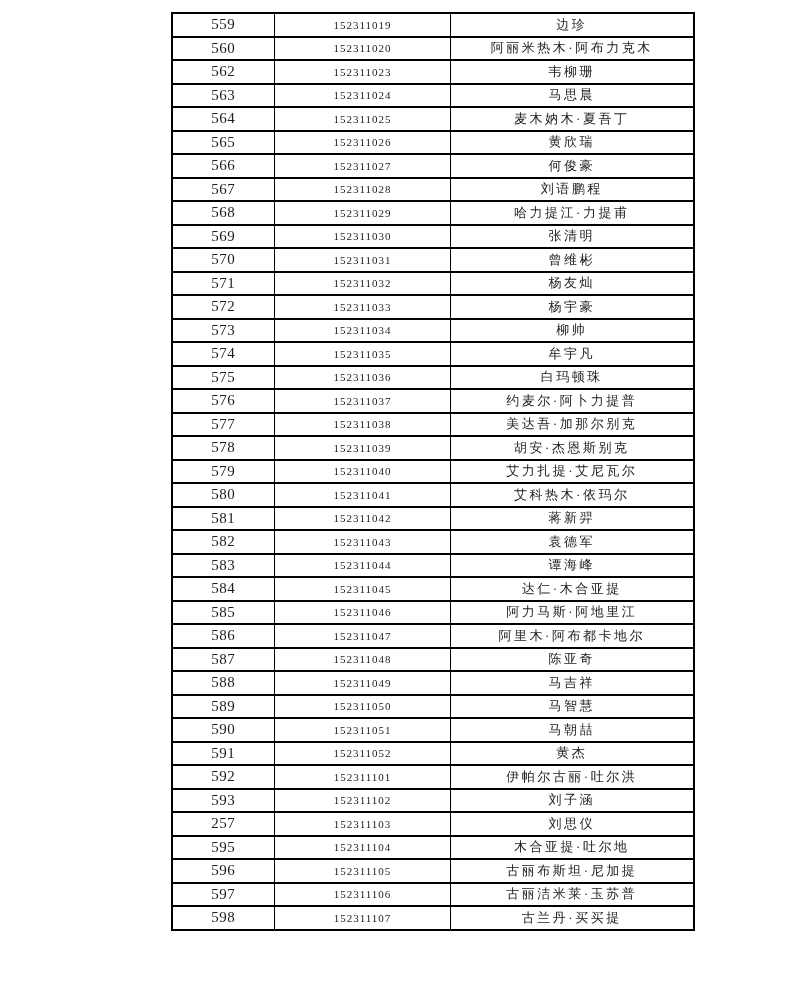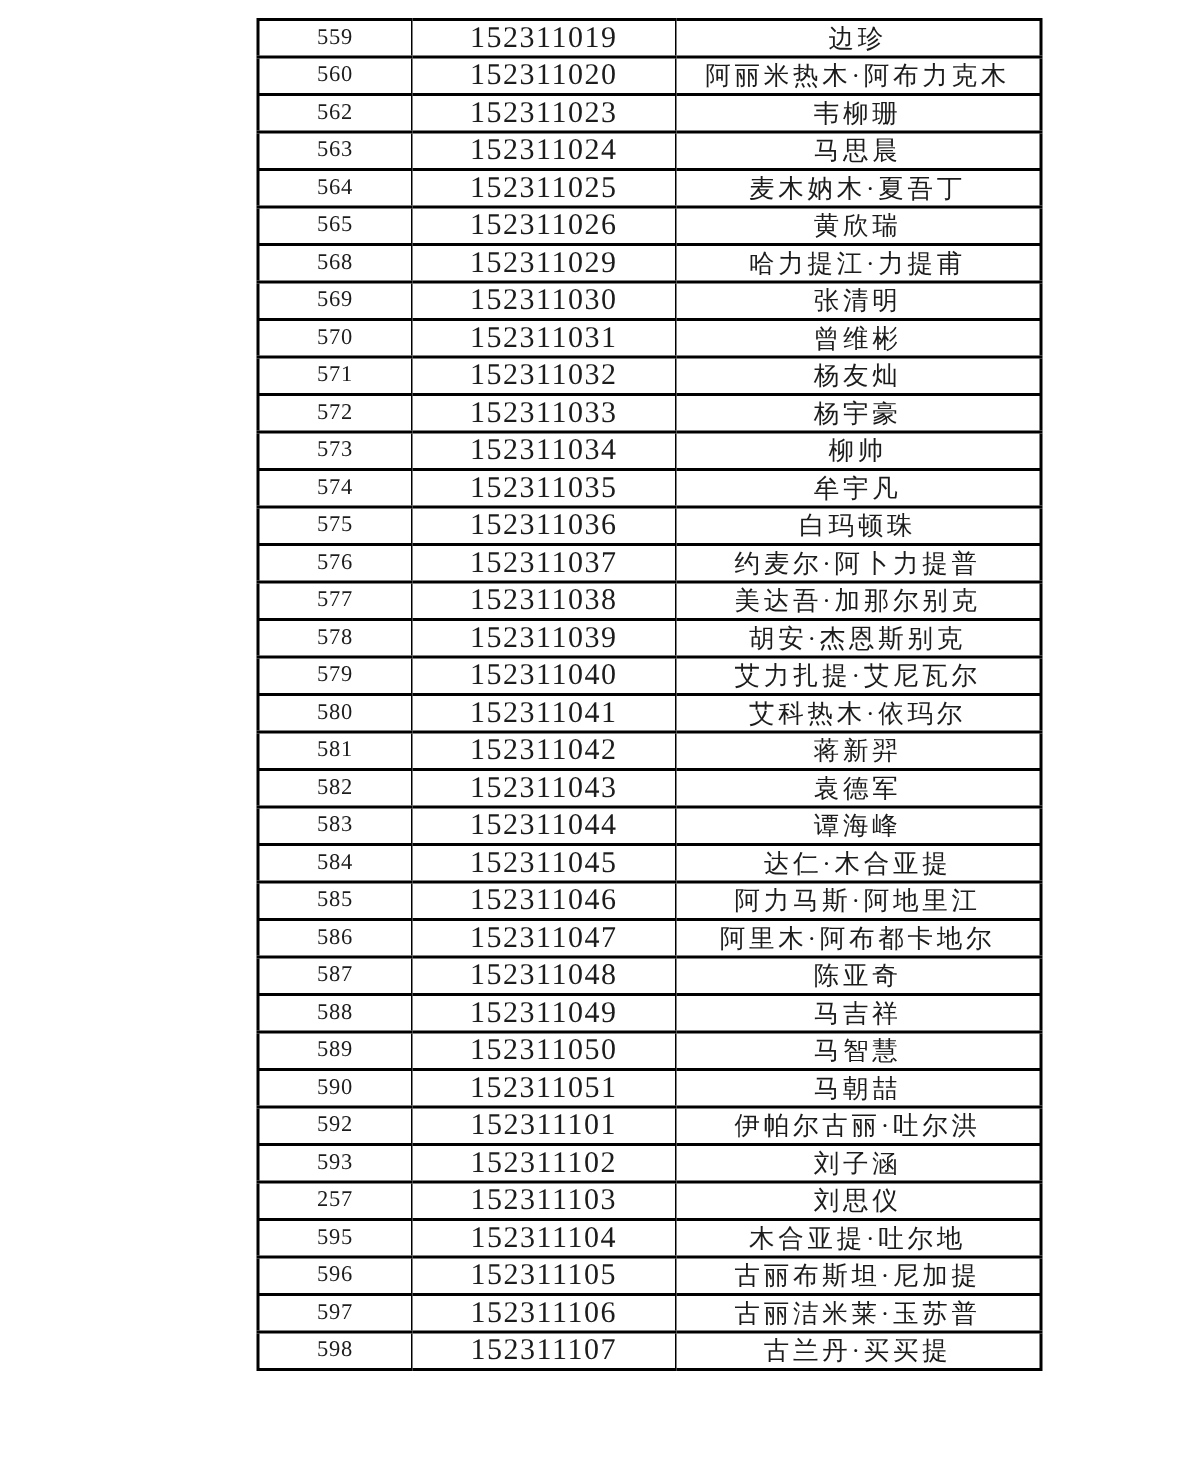--- a/index.html
+++ b/index.html
@@ -35,25 +35,25 @@
     color: #1c1c1c;
     white-space: nowrap;
     overflow: hidden;
     font-family: "Liberation Serif", "DejaVu Serif", serif;
   }
   td.col-seq {
     font-size: 15px;
     letter-spacing: 0.5px;
   }
   td.col-id {
-    font-size: 20px;
+    font-size: 11px;
     letter-spacing: 1px;
   }
   td.col-name {
-    font-size: 17px;
+    font-size: 13px;
     letter-spacing: 2.5px;
   }
 </style>
 </head>
 <body>
 
 <div class="page">
   <table class="roster">
     <colgroup>
       <col style="width:103px">
@@ -91,21 +91,31 @@
     <td class="col-id">152311025</td>
     <td class="col-name">麦木妠木·夏吾丁</td>
   </tr>
 
   <tr>
     <td class="col-seq">565</td>
     <td class="col-id">152311026</td>
     <td class="col-name">黄欣瑞</td>
   </tr>
 
-
+  <tr>
+    <td class="col-seq">566</td>
+    <td class="col-id">152311027</td>
+    <td class="col-name">何俊豪</td>
+  </tr>
+
+  <tr>
+    <td class="col-seq">567</td>
+    <td class="col-id">152311028</td>
+    <td class="col-name">刘语鹏程</td>
+  </tr>
 
   <tr>
     <td class="col-seq">568</td>
     <td class="col-id">152311029</td>
     <td class="col-name">哈力提江·力提甫</td>
   </tr>
 
   <tr>
     <td class="col-seq">569</td>
     <td class="col-id">152311030</td>
@@ -231,20 +241,25 @@
     <td class="col-id">152311050</td>
     <td class="col-name">马智慧</td>
   </tr>
 
   <tr>
     <td class="col-seq">590</td>
     <td class="col-id">152311051</td>
     <td class="col-name">马朝喆</td>
   </tr>
 
+  <tr>
+    <td class="col-seq">591</td>
+    <td class="col-id">152311052</td>
+    <td class="col-name">黄杰</td>
+  </tr>
 
   <tr>
     <td class="col-seq">592</td>
     <td class="col-id">152311101</td>
     <td class="col-name">伊帕尔古丽·吐尔洪</td>
   </tr>
 
   <tr>
     <td class="col-seq">593</td>
     <td class="col-id">152311102</td>

